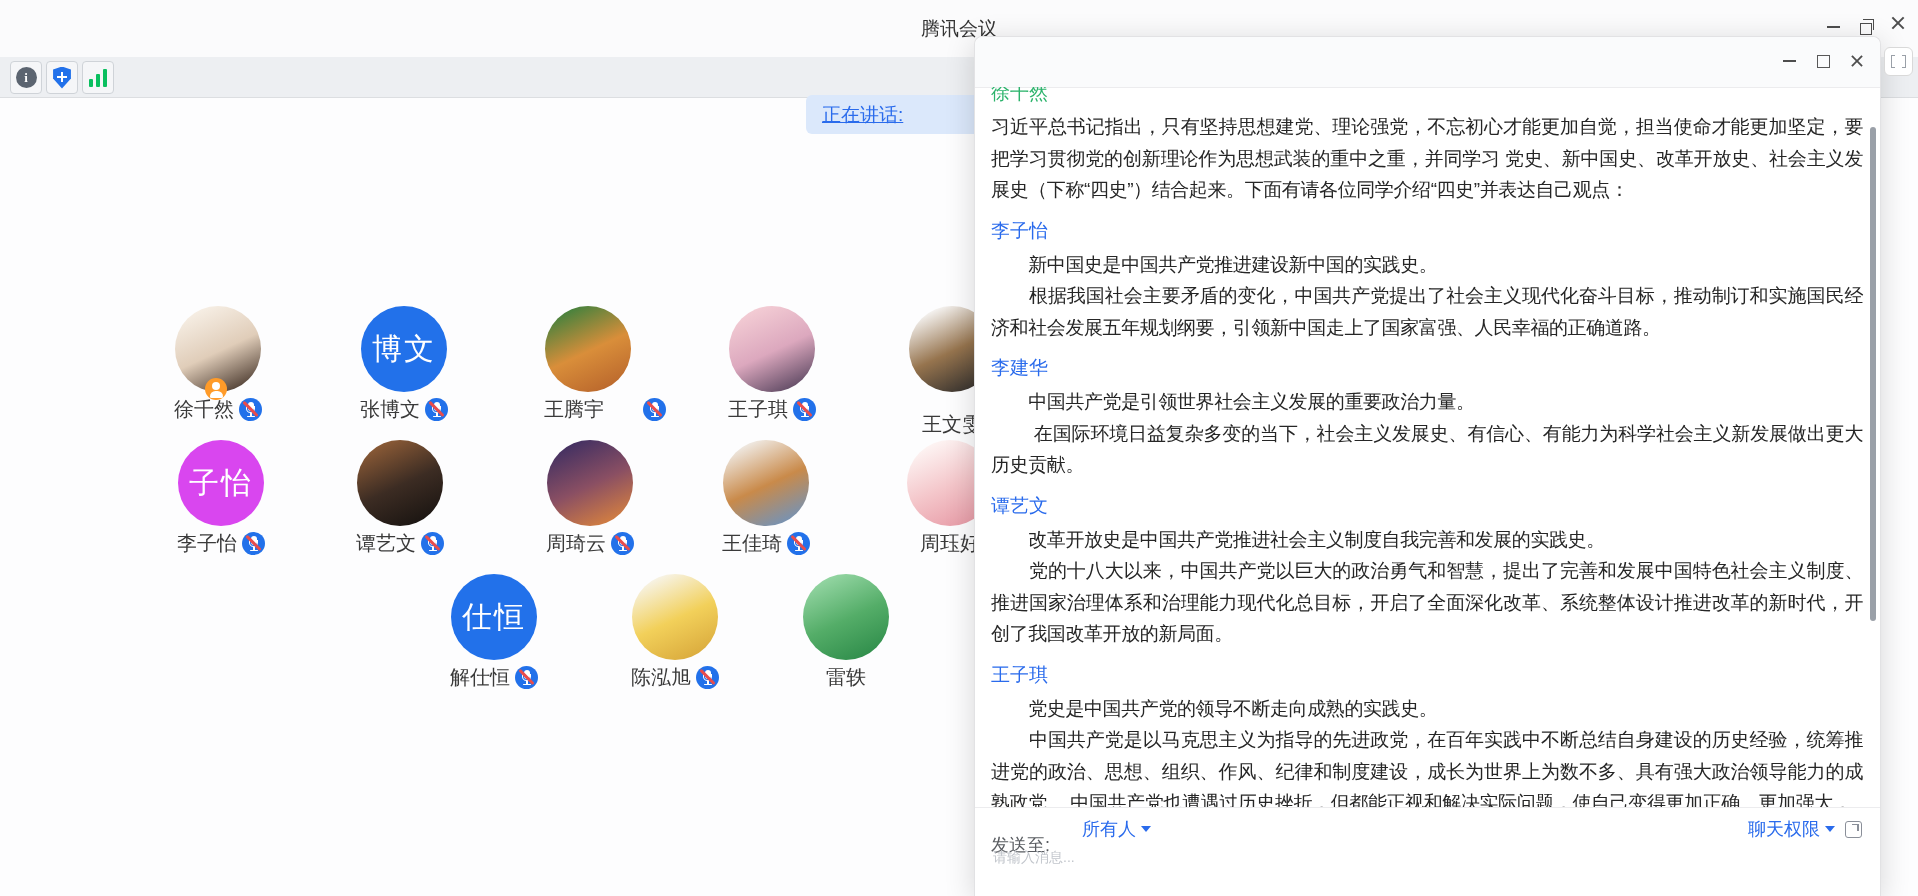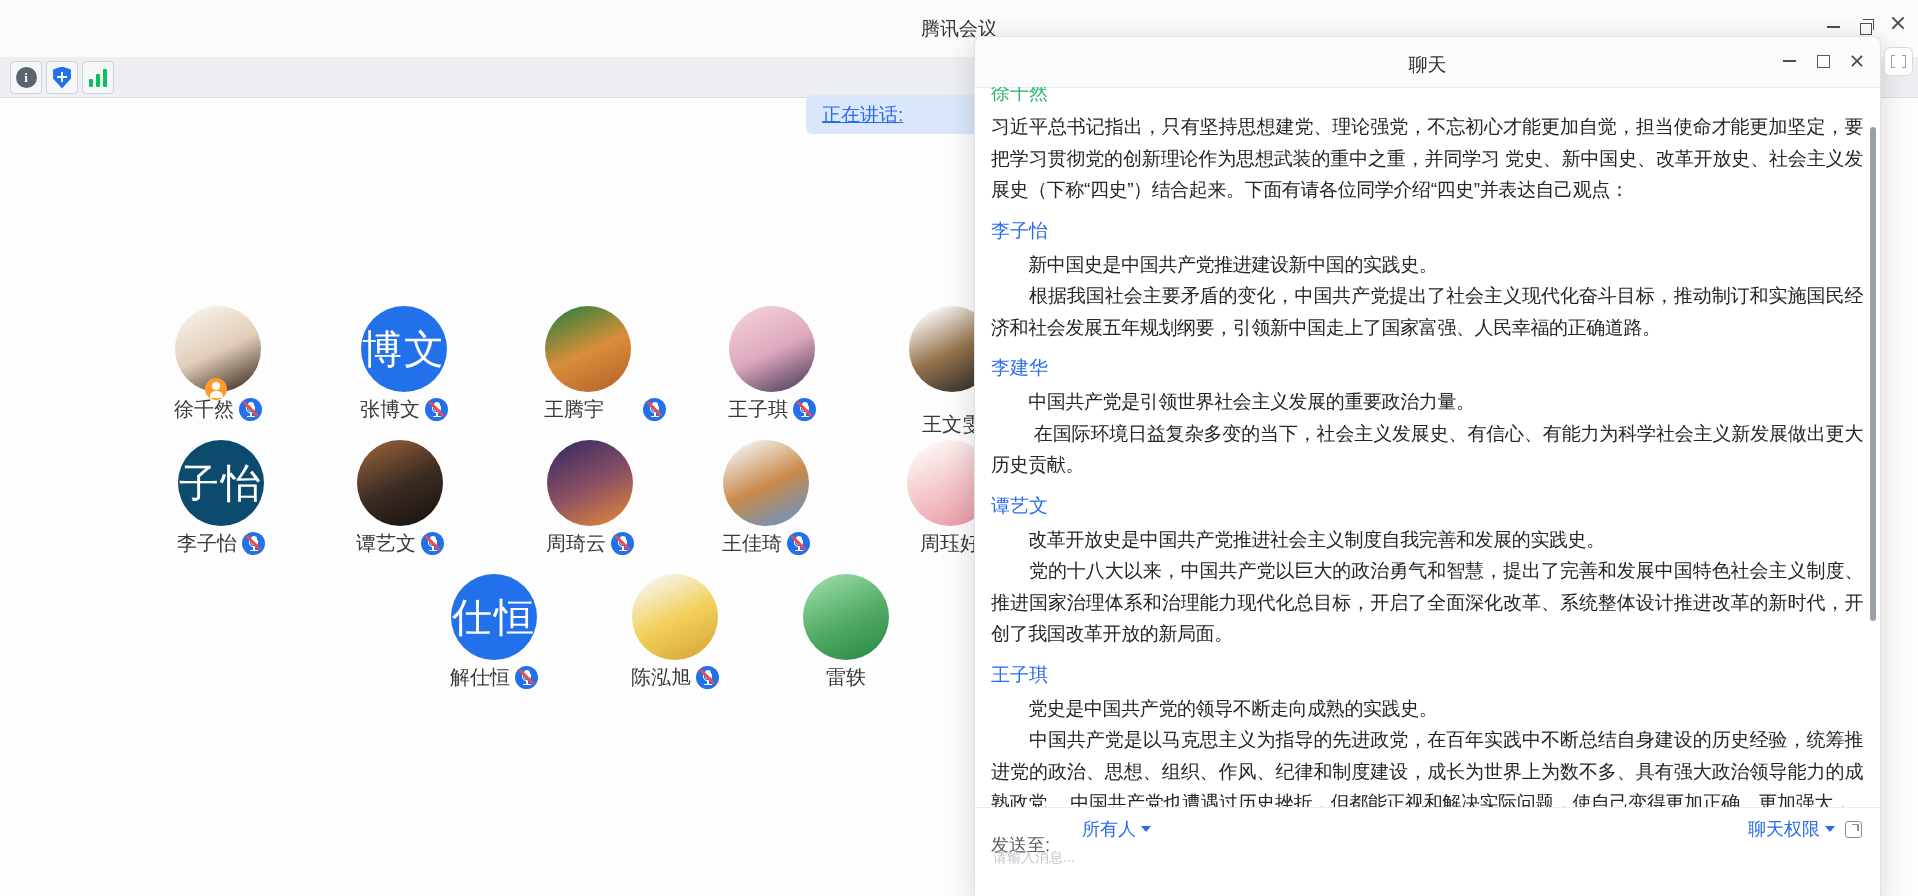--- a/index.html
+++ b/index.html
@@ -37,21 +37,21 @@
   .signal-glyph i:nth-child(2){left:8px;height:13px;}
   .signal-glyph i:nth-child(3){left:15px;height:18px;}
 
   
   #speaking-banner{left:806px;top:95px;width:239px;height:39px;background:#dbe8fb;border-radius:6px;display:flex;align-items:center;padding-left:16px;box-sizing:border-box;z-index:1;}
   #speaking-banner span{color:#2a6bec;font-size:19px;text-decoration:underline;}
 
   
   .participant{position:absolute;}
   .avatar{position:absolute;width:86px;height:86px;border-radius:50%;overflow:hidden;display:flex;align-items:center;justify-content:center;}
-  .avatar.initials{color:#fff;font-size:40px;letter-spacing:2px;}
+  .avatar.initials{color:#fff;font-size:30px;letter-spacing:2px;}
   .pname-row{position:absolute;display:flex;align-items:center;gap:5px;height:24px;}
   .pname{font-size:20px;color:#3a3a3a;white-space:nowrap;line-height:24px;}
   .mic-badge{position:relative;width:23px;height:23px;border-radius:50%;background:#2271ea;flex:0 0 auto;}
   .mic-badge .m-body{position:absolute;left:9px;top:4.5px;width:5.5px;height:8.5px;background:#fff;border-radius:3px;}
   .mic-badge .m-u{position:absolute;left:6.5px;top:8px;width:9.5px;height:7px;border:1.6px solid #fff;border-top:none;border-radius:0 0 7px 7px;box-sizing:border-box;}
   .mic-badge .m-stem{position:absolute;left:11px;top:15px;width:1.8px;height:3px;background:#fff;}
   .mic-badge .m-base{position:absolute;left:8px;top:18px;width:7.6px;height:1.8px;background:#fff;border-radius:1px;}
   .mic-badge .m-slash{position:absolute;left:10.2px;top:1.5px;width:2.8px;height:20px;background:#e84c4c;border-radius:2px;transform:rotate(-45deg);}
   .host-badge{position:absolute;width:22px;height:22px;border-radius:50%;background:#ff9b29;z-index:3;}
   .host-badge:before{content:"";position:absolute;left:7px;top:3.5px;width:8px;height:8px;border-radius:50%;background:#fff;}
@@ -179,21 +179,21 @@
         </span>
       </div>
     </div>
     <div class="participant">
       <div class="avatar" style="left: 909px; top: 306px; background: linear-gradient(155deg, rgb(245, 243, 241) 12%, rgb(150, 116, 78) 52%, rgb(51, 48, 46) 92%);"></div>
       <div class="pname-row" style="left: 922px; top: 412px;">
         <span class="pname">王文雯</span>
       </div>
     </div>
     <div class="participant">
-      <div class="avatar initials" style="left: 178px; top: 440px; background: #0c4a6e;">子怡</div>
+      <div class="avatar initials" style="left: 178px; top: 440px; background: #d946ef;">子怡</div>
       <div class="pname-row" style="left: 177px; top: 531px;">
         <span class="pname">李子怡</span>
         <span class="mic-badge">
           <span class="m-body"></span>
           <span class="m-u"></span>
           <span class="m-stem"></span>
           <span class="m-base"></span>
           <span class="m-slash"></span>
         </span>
       </div>
@@ -272,21 +272,20 @@
     <div class="participant">
       <div class="avatar" style="left: 803px; top: 574px; background: linear-gradient(155deg, rgb(147, 213, 162) 12%, rgb(84, 173, 104) 52%, rgb(46, 140, 74) 92%);"></div>
       <div class="pname-row" style="left: 826px; top: 665px;">
         <span class="pname">雷轶</span>
       </div>
     </div>
   </div>
 
 <div id="chat" class="abs">
   <div id="chat-titlebar">
-    <div id="chat-title">聊天</div>
     <div id="chat-controls">
       <div class="winbtn" style="width:22px;height:24px;">
           <div class="bar-min"></div>
         </div>
       <div class="winbtn" style="width:22px;height:24px;">
           <div class="maxi"></div>
         </div>
       <div class="winbtn" style="width:22px;height:24px;">
           <div class="xclose" style="transform:scale(.9);"></div>
         </div>

